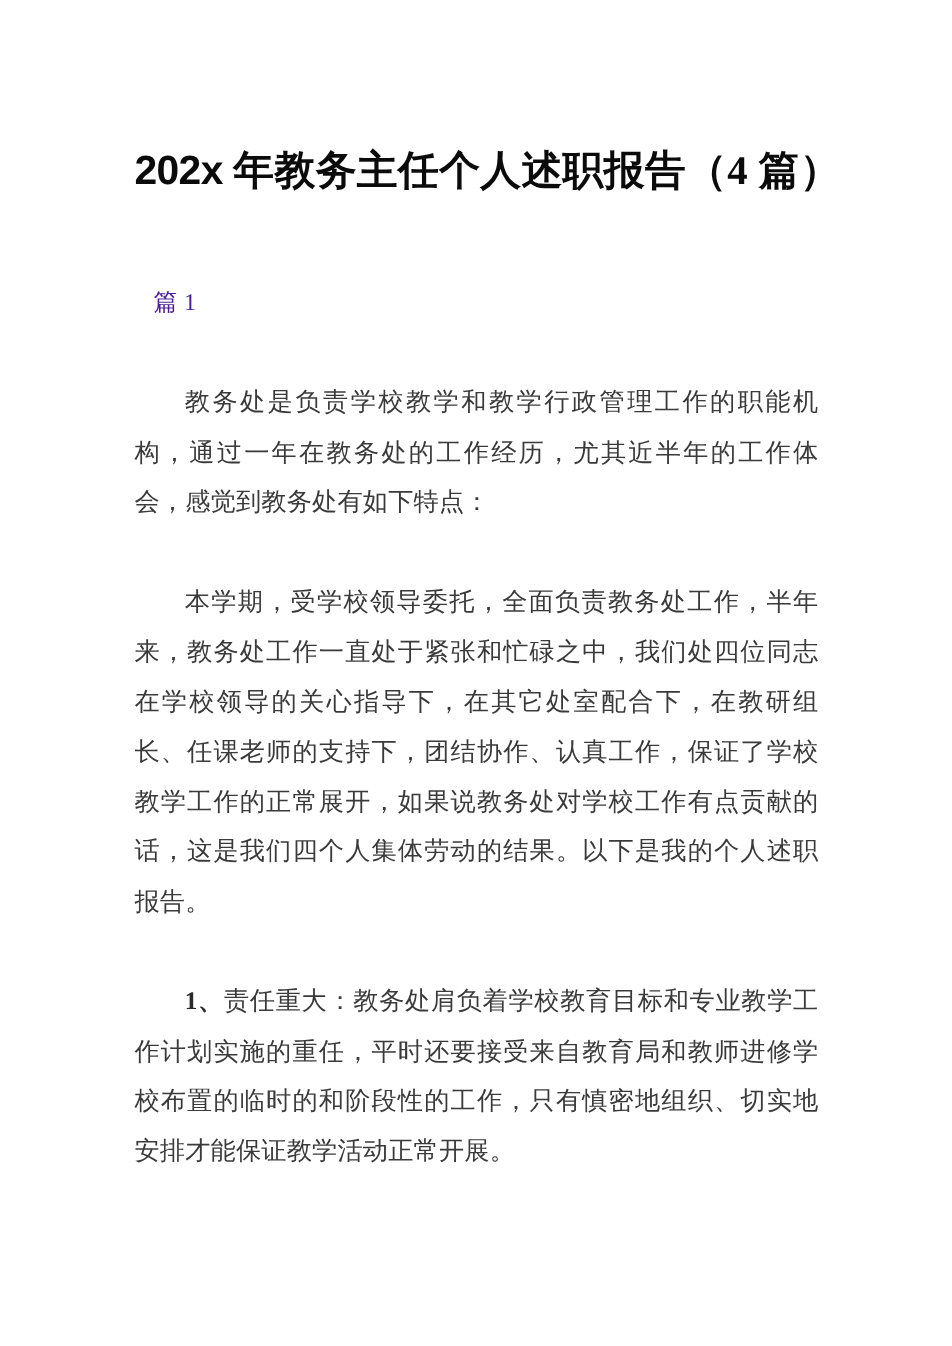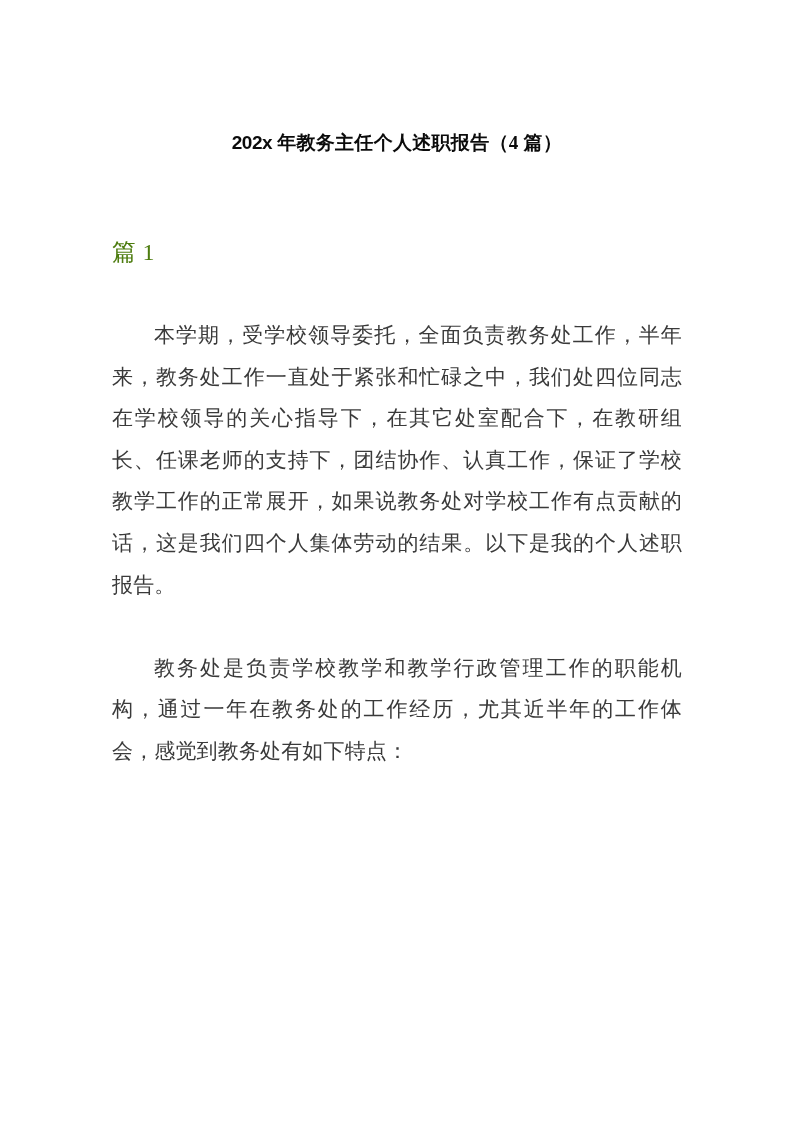--- a/index.html
+++ b/index.html
@@ -29,43 +29,43 @@
     position: absolute;
     left: 112px;
     top: 0;
     width: 570px;
   }
 
   
   .doc-title {
     margin: 0;
     padding: 0;
-    font-size: 19px;
+    font-size: 34px;
     line-height: 41px;
     font-weight: 700;
     color: #0b0b0b;
     text-align: center;
     letter-spacing: 0.3px;
     white-space: nowrap;
     margin-top: 122px;
     font-family: "Liberation Serif", "DejaVu Serif", serif;
   }
 
   .doc-title .ascii {
     font-family: "Liberation Sans", "DejaVu Sans", sans-serif;
     font-weight: 700;
     letter-spacing: -0.5px;
   }
 
   
   .section-marker {
-    margin: 0;
-    font-size: 24px;
+    margin: 16px;
+    font-size: 20px;
     line-height: 41.5px;
-    color: #4d7c0f;
+    color: #4c1d95;
     letter-spacing: 0.2px;
     margin-top: 69px;
   }
 
   .section-marker .num {
     font-family: "Liberation Serif", "DejaVu Serif", serif;
   }
 
   
   .para {
@@ -102,21 +102,22 @@
 <body>
 
 <div class="page">
 
   <div class="content">
 
     <h1 class="doc-title"><span class="ascii" data-bind="document.title_ascii">202x</span> <span data-bind="document.title_rest">年教务主任个人述职报告（4 篇）</span></h1>
 
     <p class="section-marker"><span data-bind="document.section_marker_label">篇</span> <span class="num" data-bind="document.section_marker_number">1</span></p>
 
+    <p class="para indent" data-bind="paragraphs.1.text">教务处是负责学校教学和教学行政管理工作的职能机构，通过一年在教务处的工作经历，尤其近半年的工作体会，感觉到教务处有如下特点：</p>
+
     <p class="para indent" data-bind="paragraphs.0.text">本学期，受学校领导委托，全面负责教务处工作，半年来，教务处工作一直处于紧张和忙碌之中，我们处四位同志在学校领导的关心指导下，在其它处室配合下，在教研组长、任课老师的支持下，团结协作、认真工作，保证了学校教学工作的正常展开，如果说教务处对学校工作有点贡献的话，这是我们四个人集体劳动的结果。以下是我的个人述职报告。</p>
 
-    <p class="para indent" data-bind="paragraphs.1.text">教务处是负责学校教学和教学行政管理工作的职能机构，通过一年在教务处的工作经历，尤其近半年的工作体会，感觉到教务处有如下特点：</p>
-
+    <p class="para indent" data-bind="paragraphs.2.text"><span class="lead-num">1、</span>责任重大：教务处肩负着学校教育目标和专业教学工作计划实施的重任，平时还要接受来自教育局和教师进修学校布置的临时的和阶段性的工作，只有慎密地组织、切实地安排才能保证教学活动正常开展。</p>
 
 
   </div>
 
 </div>
 
 </body></html>

